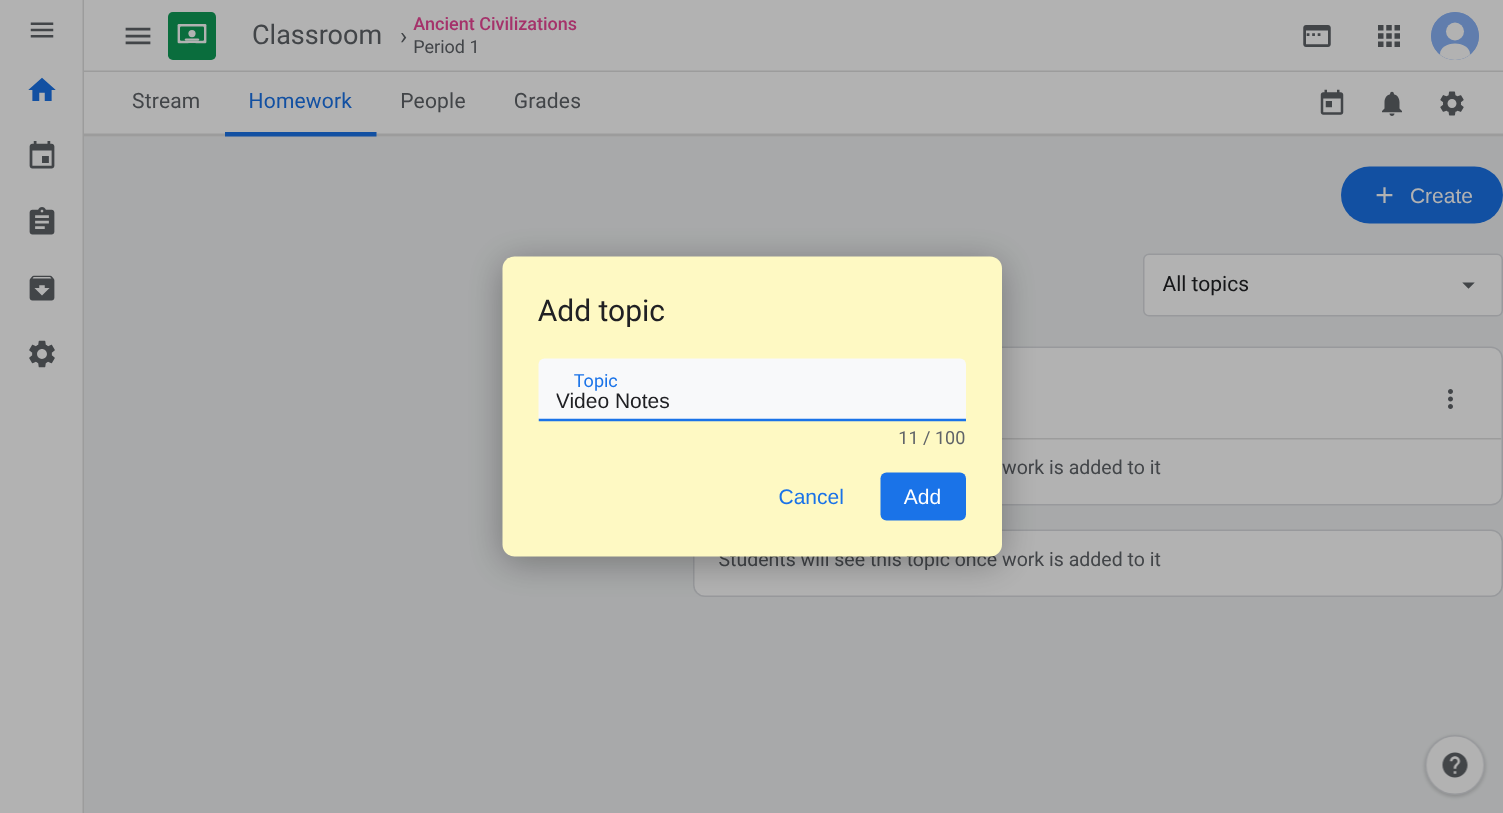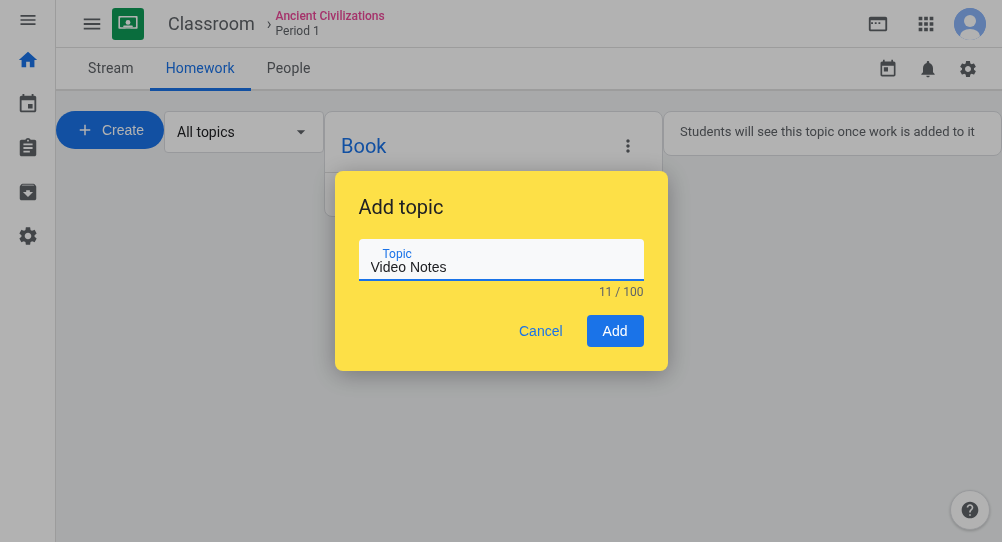--- a/index.html
+++ b/index.html
@@ -175,22 +175,22 @@
       color: #5f6368;
       border-radius: 50%;
     }
 
     
     .content {
       flex: 1;
       overflow-y: auto;
       padding: 20px 0;
       display: flex;
-      flex-direction: row;
-      align-items: flex-start;
+      flex-direction: column;
+      align-items: flex-end;
       position: relative;
     }
 
     .create-btn {
       background: #1a73e8;
       color: #fff;
       border: none;
       border-radius: 24px;
       padding: 10px 20px;
       font-size: 14px;
@@ -265,21 +265,21 @@
       height: 542px;
       background: rgba(0,0,0,0.3);
       display: flex;
       align-items: center;
       justify-content: center;
       z-index: 100;
     }
 
     
     .dialog {
-      background: #fde047;
+      background: #fef9c3;
       border-radius: 8px;
       width: 333px;
       padding: 24px;
       box-shadow: 0 4px 24px rgba(0,0,0,0.3);
     }
     .dialog-title {
       font-size: 20px;
       color: #202124;
       font-weight: 400;
       margin-bottom: 20px;
@@ -438,20 +438,21 @@
             <ellipse cx="16" cy="28" rx="10" ry="7" fill="#fff"></ellipse>
           </svg>
       </div>
     </div>
   </div>
 
   <div class="nav-tabs">
     <div class="nav-tab">Stream</div>
     <div class="nav-tab active">Homework</div>
     <div class="nav-tab">People</div>
+    <div class="nav-tab">Grades</div>
     <div class="nav-tab-right">
       <div class="nav-tab-icon">
         <svg viewBox="0 0 24 24" width="20" height="20" fill="#5f6368">
             <path d="M19 3h-1V1h-2v2H8V1H6v2H5c-1.11 0-1.99.9-1.99 2L3 19c0 1.1.89 2 2 2h14c1.1 0 2-.9 2-2V5c0-1.1-.9-2-2-2zm0 16H5V8h14v11zM7 10h5v5H7z"></path>
           </svg>
       </div>
       <div class="nav-tab-icon">
         <svg viewBox="0 0 24 24" width="20" height="20" fill="#5f6368">
             <path d="M12 22c1.1 0 2-.9 2-2h-4c0 1.1.9 2 2 2zm6-6v-5c0-3.07-1.64-5.64-4.5-6.32V4c0-.83-.67-1.5-1.5-1.5s-1.5.67-1.5 1.5v.68C7.63 5.36 6 7.92 6 11v5l-2 2v1h16v-1l-2-2z"></path>
           </svg>

